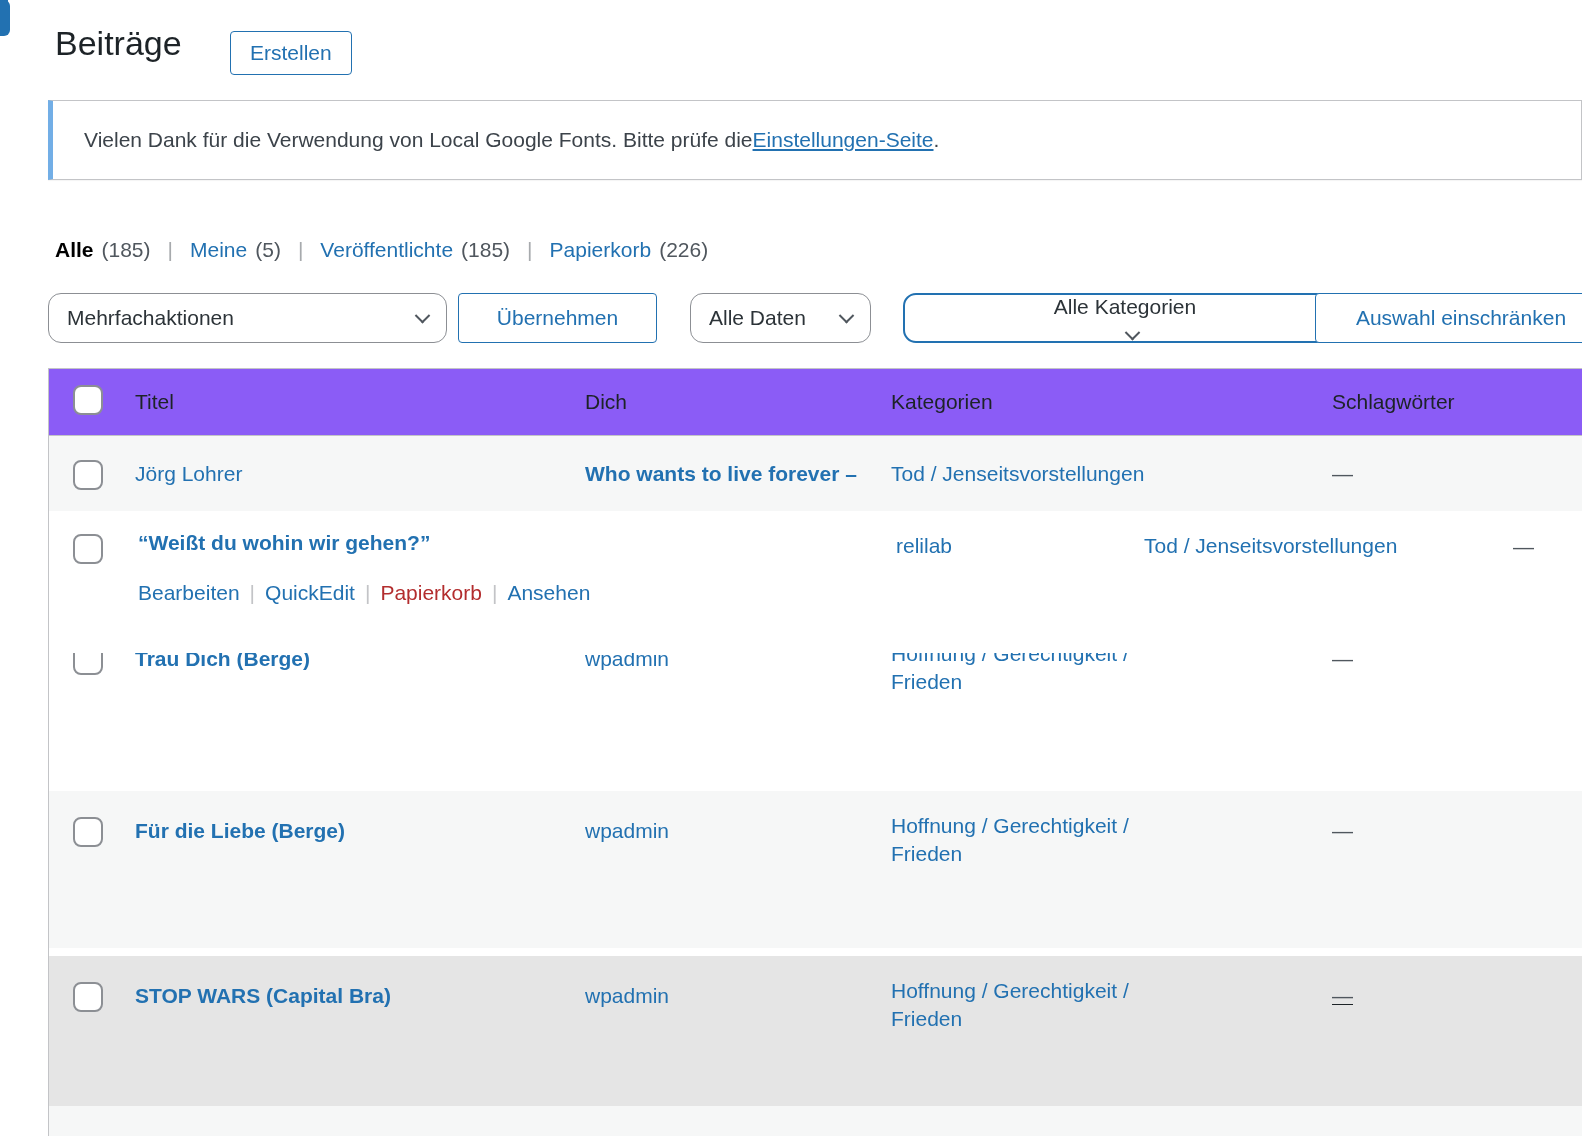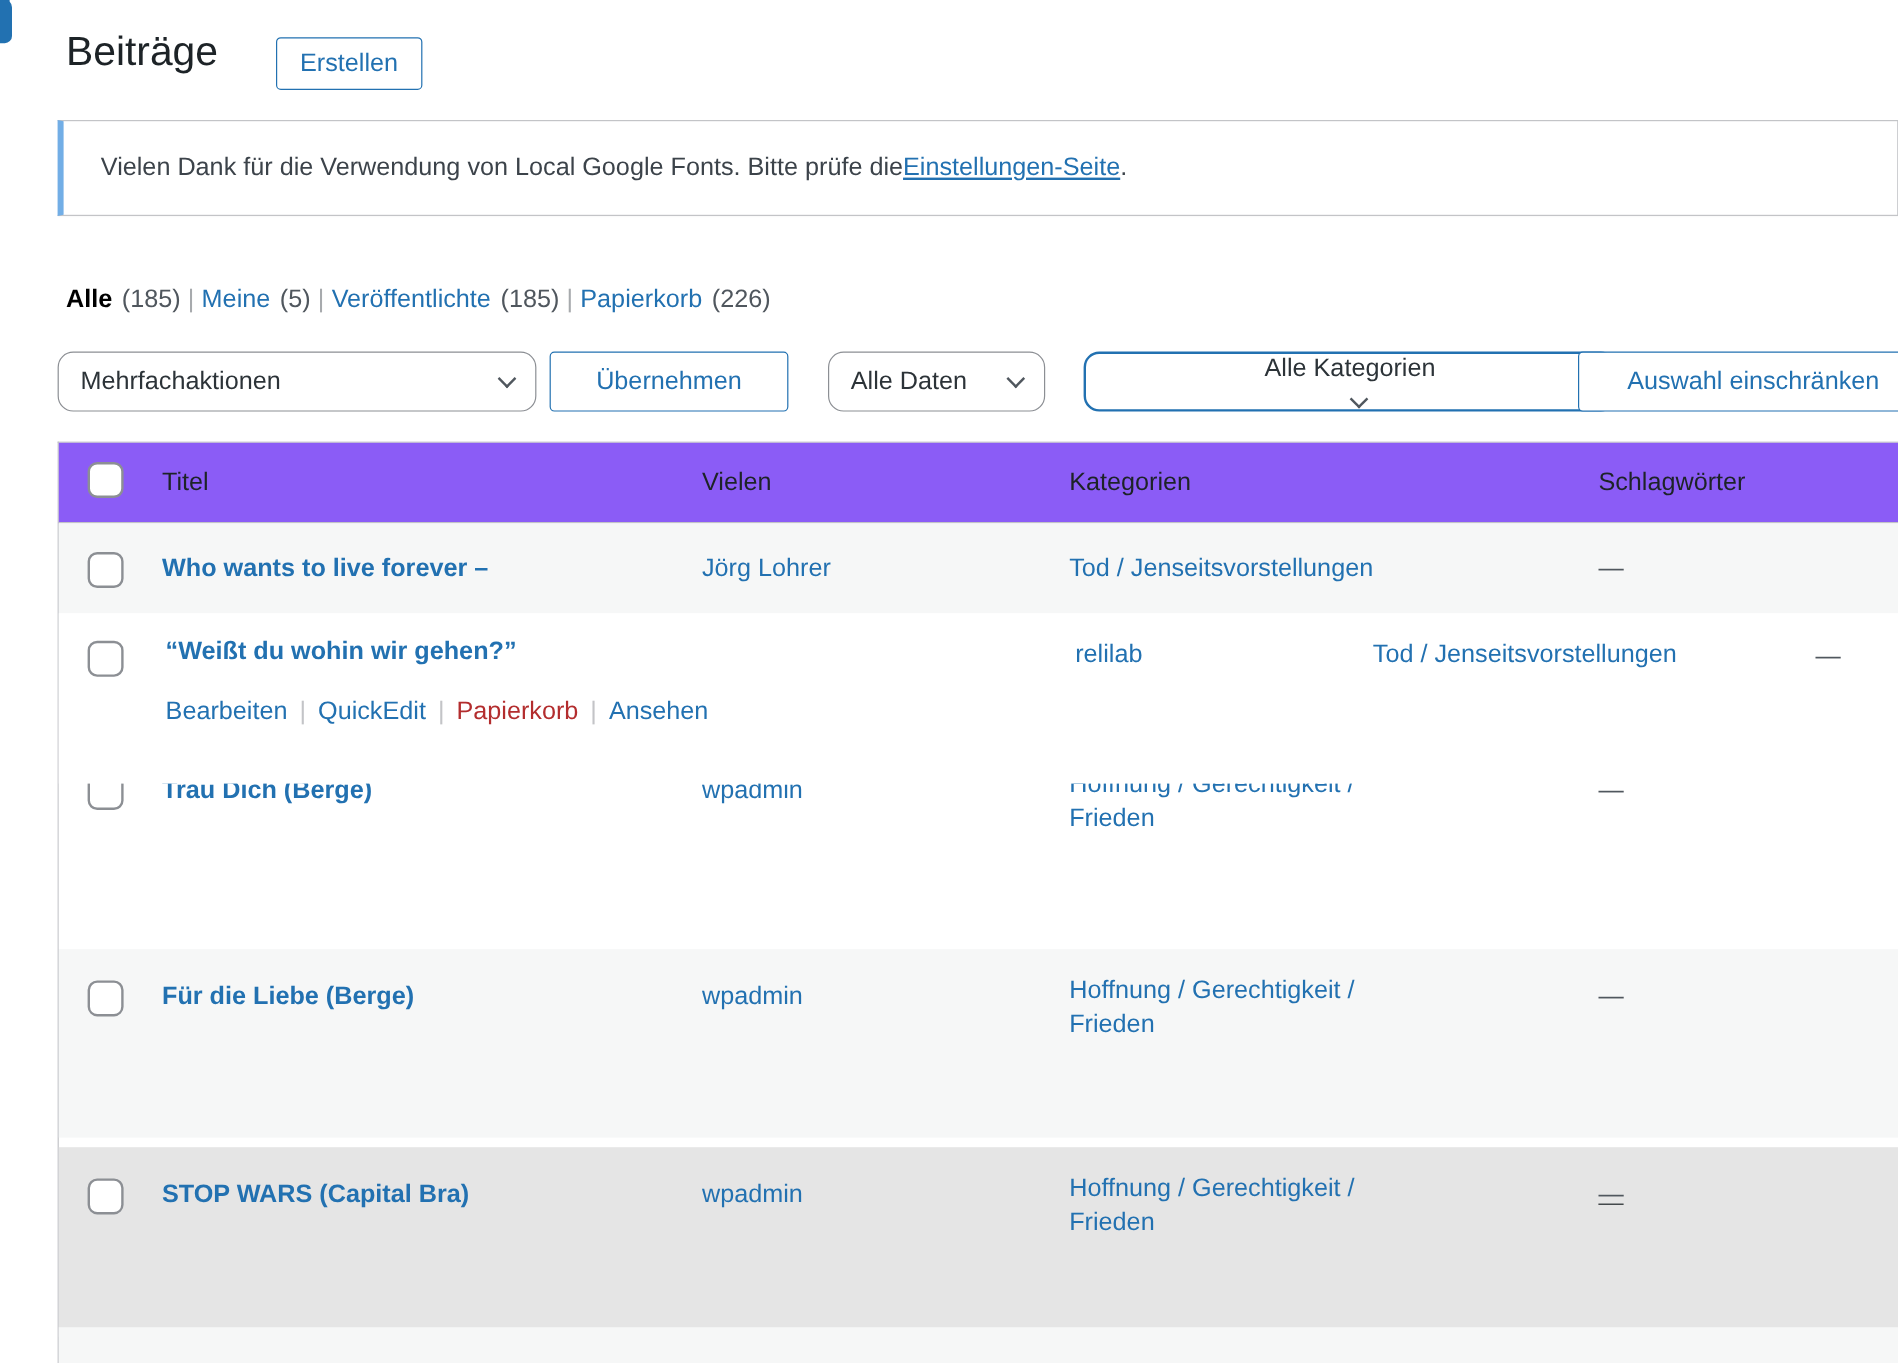--- a/index.html
+++ b/index.html
@@ -32,21 +32,21 @@
     background:#fff; border:1px solid #c3c4c7; border-left:5px solid #72aee6;
     box-shadow:0 1px 1px rgba(0,0,0,.04);
     display:flex; align-items:center; padding-left:31px;
     font-size:21px; color:#3c434a;
   }
   .notice .link { text-decoration: underline; }
 
   
   .filters {
     position:absolute; left:55px; top:238px;
-    display:flex; align-items:center; gap:6px; font-size:21px;
+    display:flex; align-items:center; gap:17px; font-size:21px;
   }
   .f-group { display:flex; gap:8px; cursor:pointer; }
   .f-label { color:#2271b1; }
   .f-label.active { color:#000; font-weight:700; }
   .f-count { color:#50575e; }
   .f-sep { color:#a7aaad; }
 
   
   .toolbar-item { position:absolute; top:293px; height:50px; font-size:21px; }
   .select {
@@ -168,29 +168,29 @@
   <span>Alle Kategorien</span>
   <span class="chev"></span>
 </div>
 <button class="toolbar-item btn-secondary btn-filter">Auswahl einschränken</button>
 
 <div class="table">
 
   <div class="thead grid">
     <div class="c-check"><span class="cb"></span></div>
     <div class="th link">Titel</div>
-    <div class="th">Vielen</div>
+    <div class="th">Dich</div>
     <div class="th">Kategorien</div>
     <div class="th">Schlagwörter</div>
   </div>
 
   <div class="row alt grid r1">
     <div class="c-check"><span class="cb"></span></div>
+    <div><span class="cell-link">Jörg Lohrer</span></div>
     <div><span class="post-title">Who wants to live forever –</span></div>
-    <div><span class="cell-link">Jörg Lohrer</span></div>
     <div><span class="cell-link">Tod / Jenseitsvorstellungen</span></div>
     <div><span class="dash">—</span></div>
   </div>
 
   <div class="row grid r3">
     <div class="c-check"><span class="cb"></span></div>
     <div><span class="post-title">Trau Dich (Berge)</span></div>
     <div><span class="cell-link">wpadmin</span></div>
     <div class="cat-wrap"><span class="cell-link">Hoffnung / Gerechtigkeit / Frieden</span></div>
     <div><span class="dash">—</span></div>

